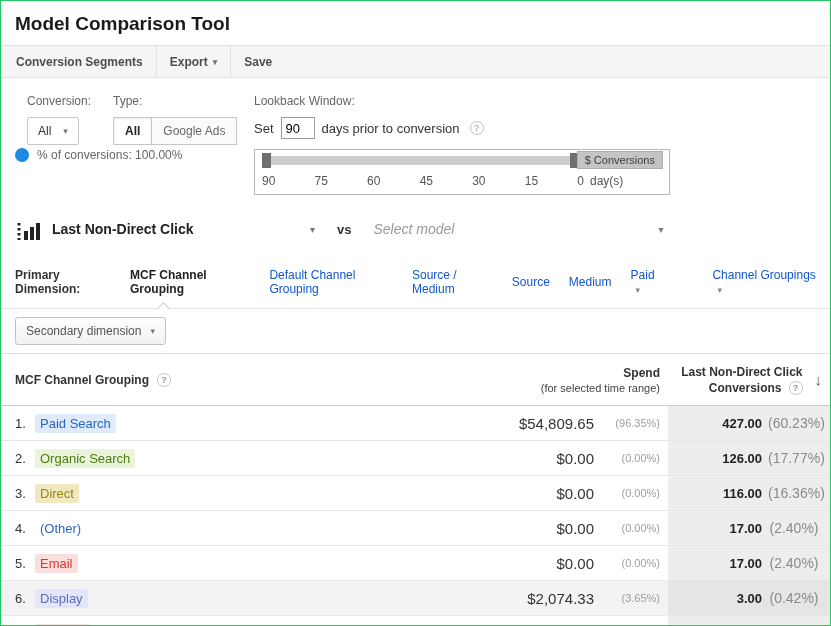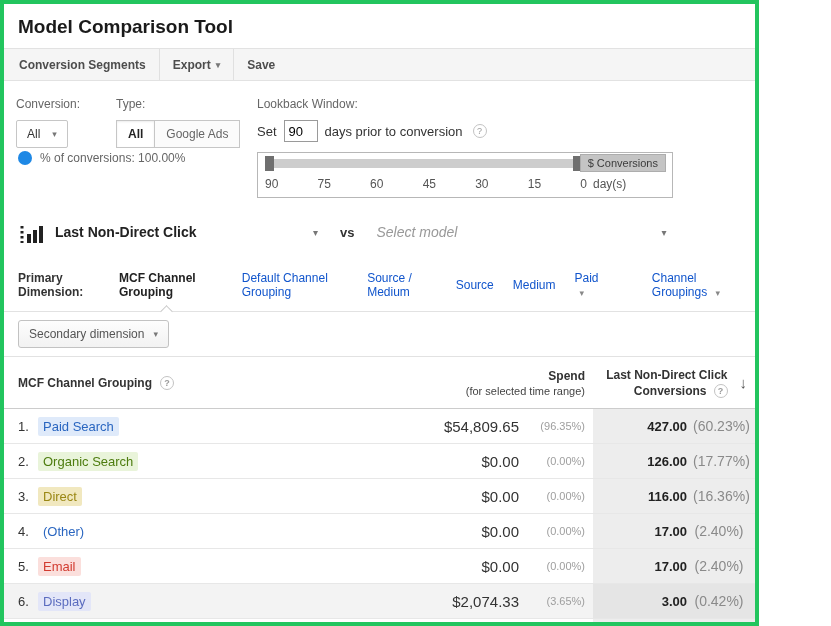--- a/index.html
+++ b/index.html
@@ -2,22 +2,22 @@
 <html><head>
 <meta charset="utf-8">
 <style>
   * { box-sizing: border-box; margin: 0; padding: 0; }
   body {
     font-family: "Liberation Sans", sans-serif;
     background: #fff;
     color: #333;
   }
   .page {
-    width: 759px; height: 626px;
-    border: 4px solid #22c55e;
+    width: 831px; height: 626px;
+    border: 1px solid #22c55e;
     overflow: hidden;
     background: #fff;
     position: relative;
   }
   
   .titlebar { padding: 12px 14px 10px; }
   .titlebar h1 { font-size: 19px; font-weight: bold; color: #1a1a1a; }
 
   
   .toolbar {
@@ -28,21 +28,21 @@
   .tb-item {
     display: flex; align-items: center; padding: 0 13px;
     font-size: 12px; font-weight: bold; color: #4d4d4d; cursor: pointer;
   }
   .tb-item.sep { border-right: 1px solid #e0e0e0; }
   .caret { font-size: 9px; color: #777; margin-left: 5px; }
 
   
   .controls { position: relative; height: 128px; }
   .grp { position: absolute; top: 16px; }
-  .grp-conversion { left: 12px; }
+  .grp-conversion { left: 26px; }
   .grp-type { left: 112px; }
   .grp-lookback { left: 253px; width: 430px; }
   .ctl-label { font-size: 12px; color: #666; margin-bottom: 9px; }
   .dropdown-btn {
     display: inline-flex; align-items: center;
     border: 1px solid #c6c6c6; border-radius: 2px; background: #fff;
     padding: 6px 10px; font-size: 12px; color: #333; cursor: pointer;
     font-family: inherit;
   }
   .dropdown-btn .caret { margin-left: 12px; }

